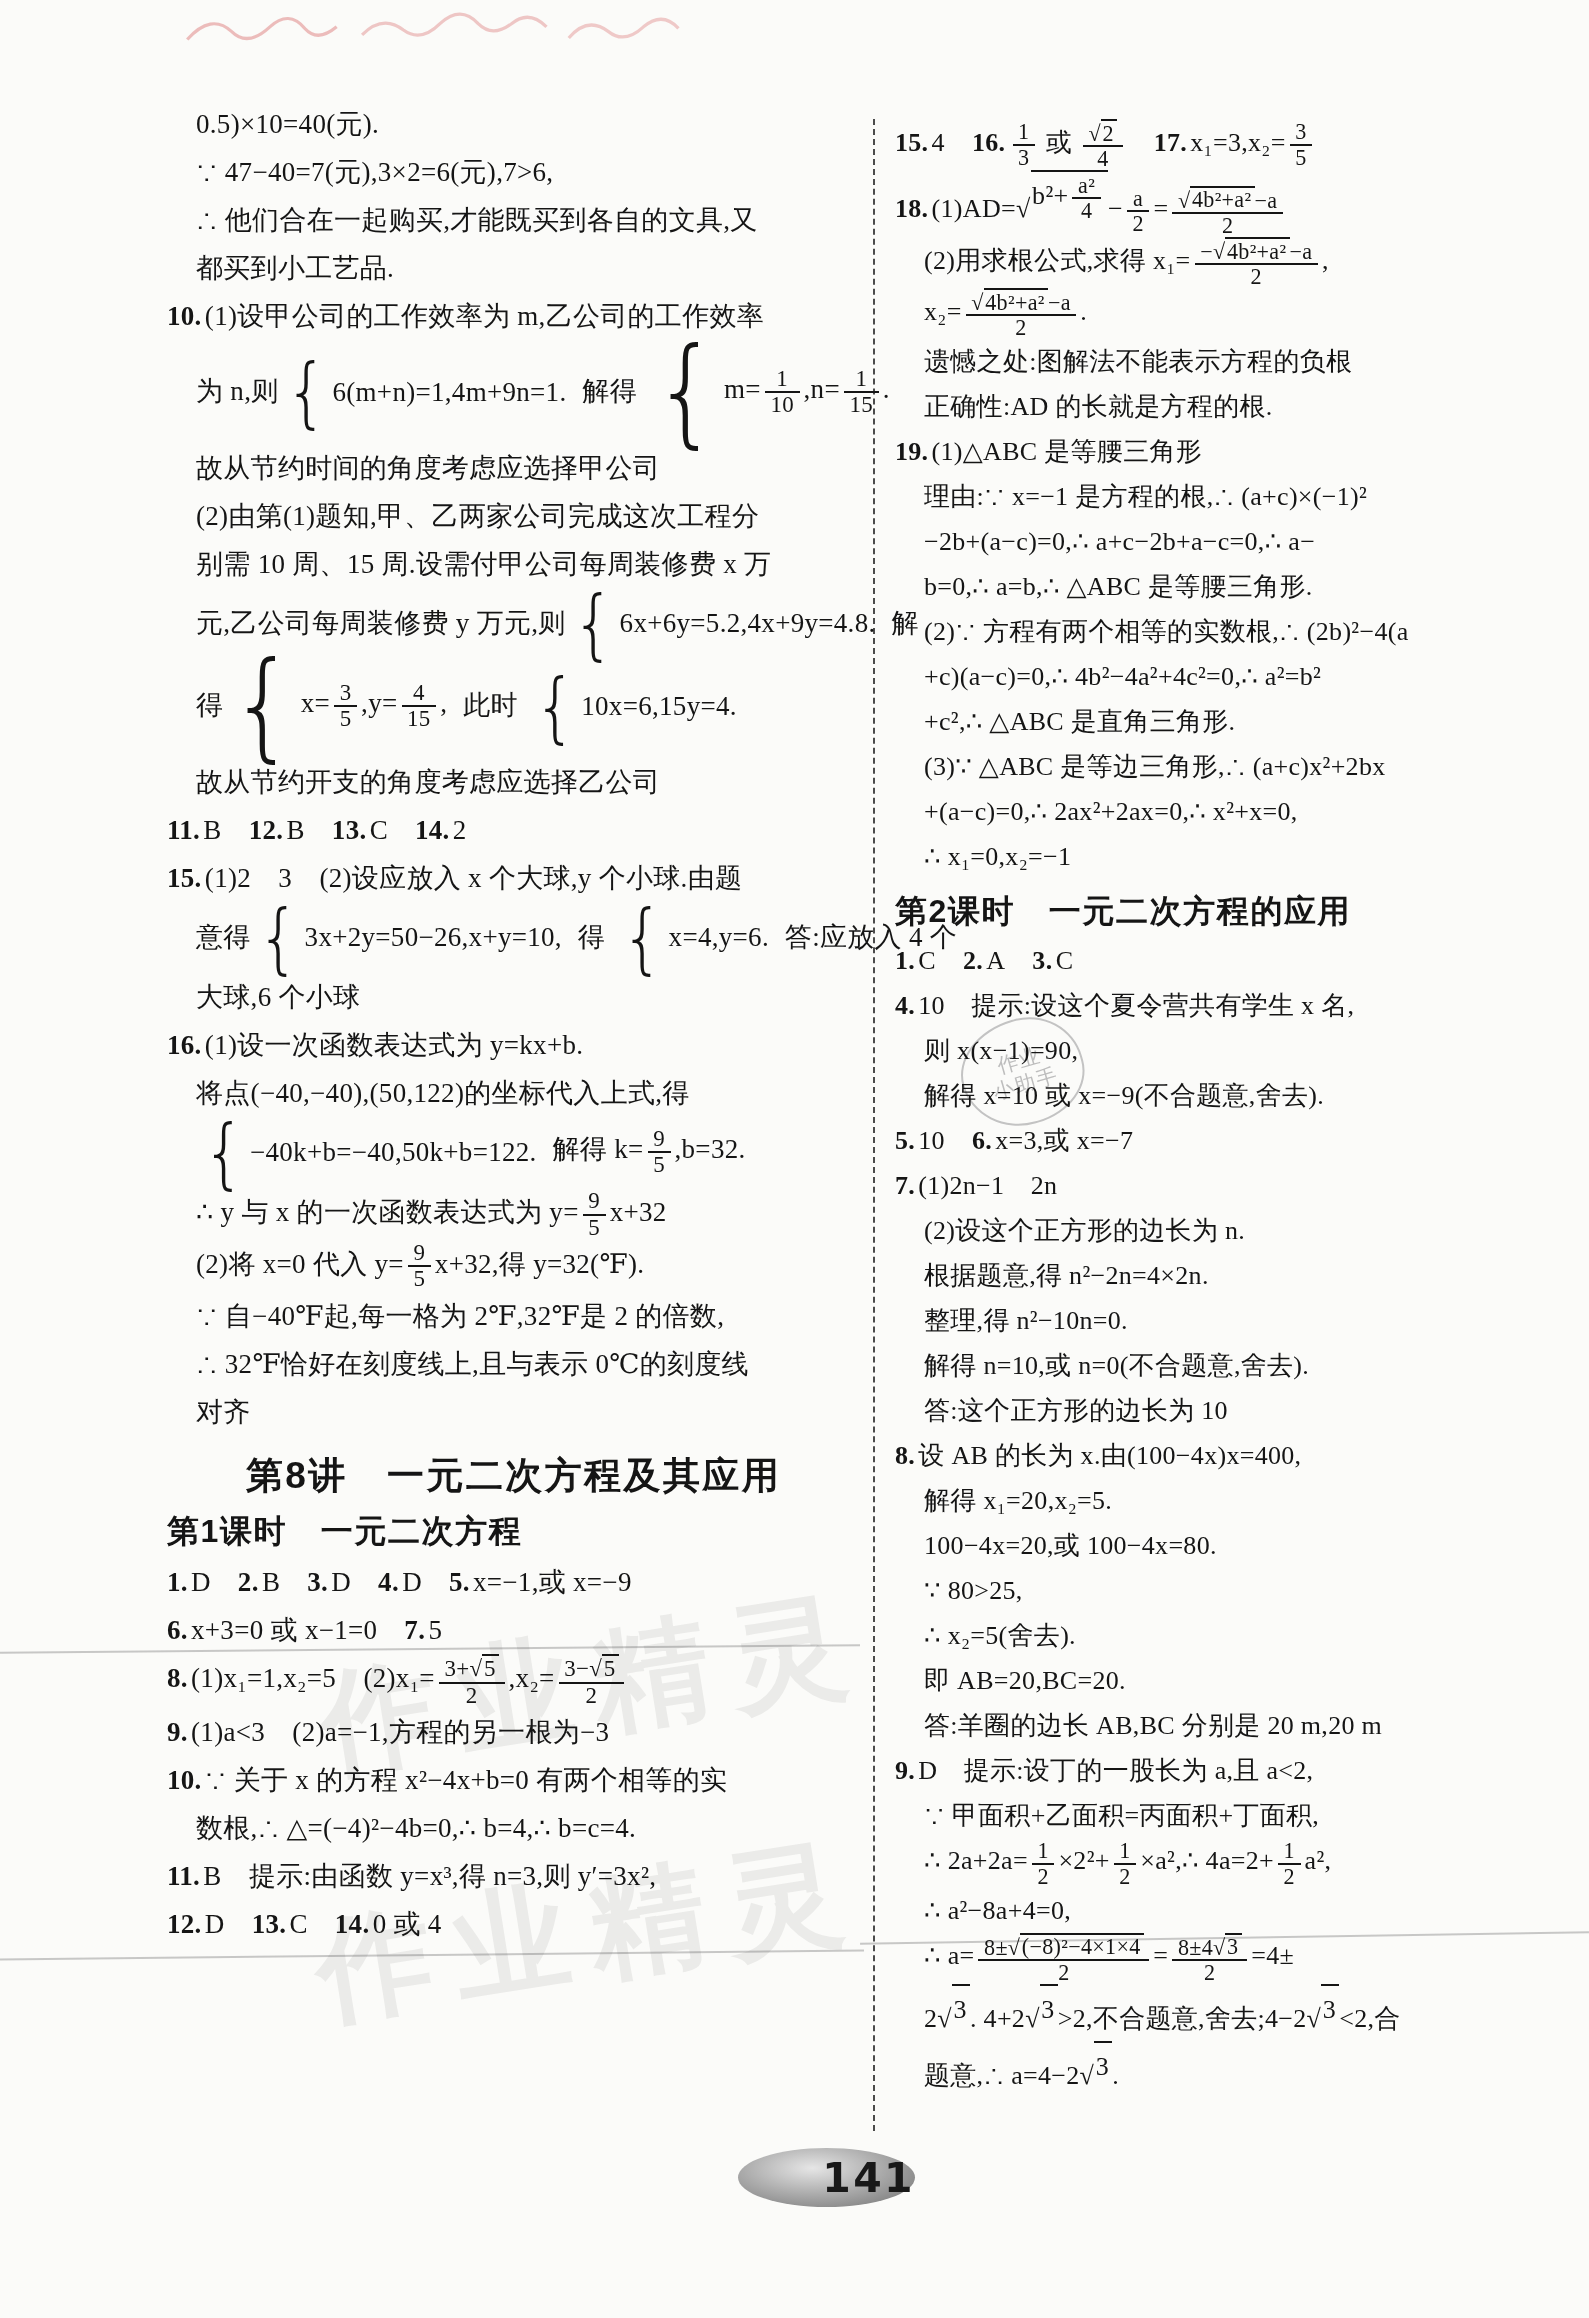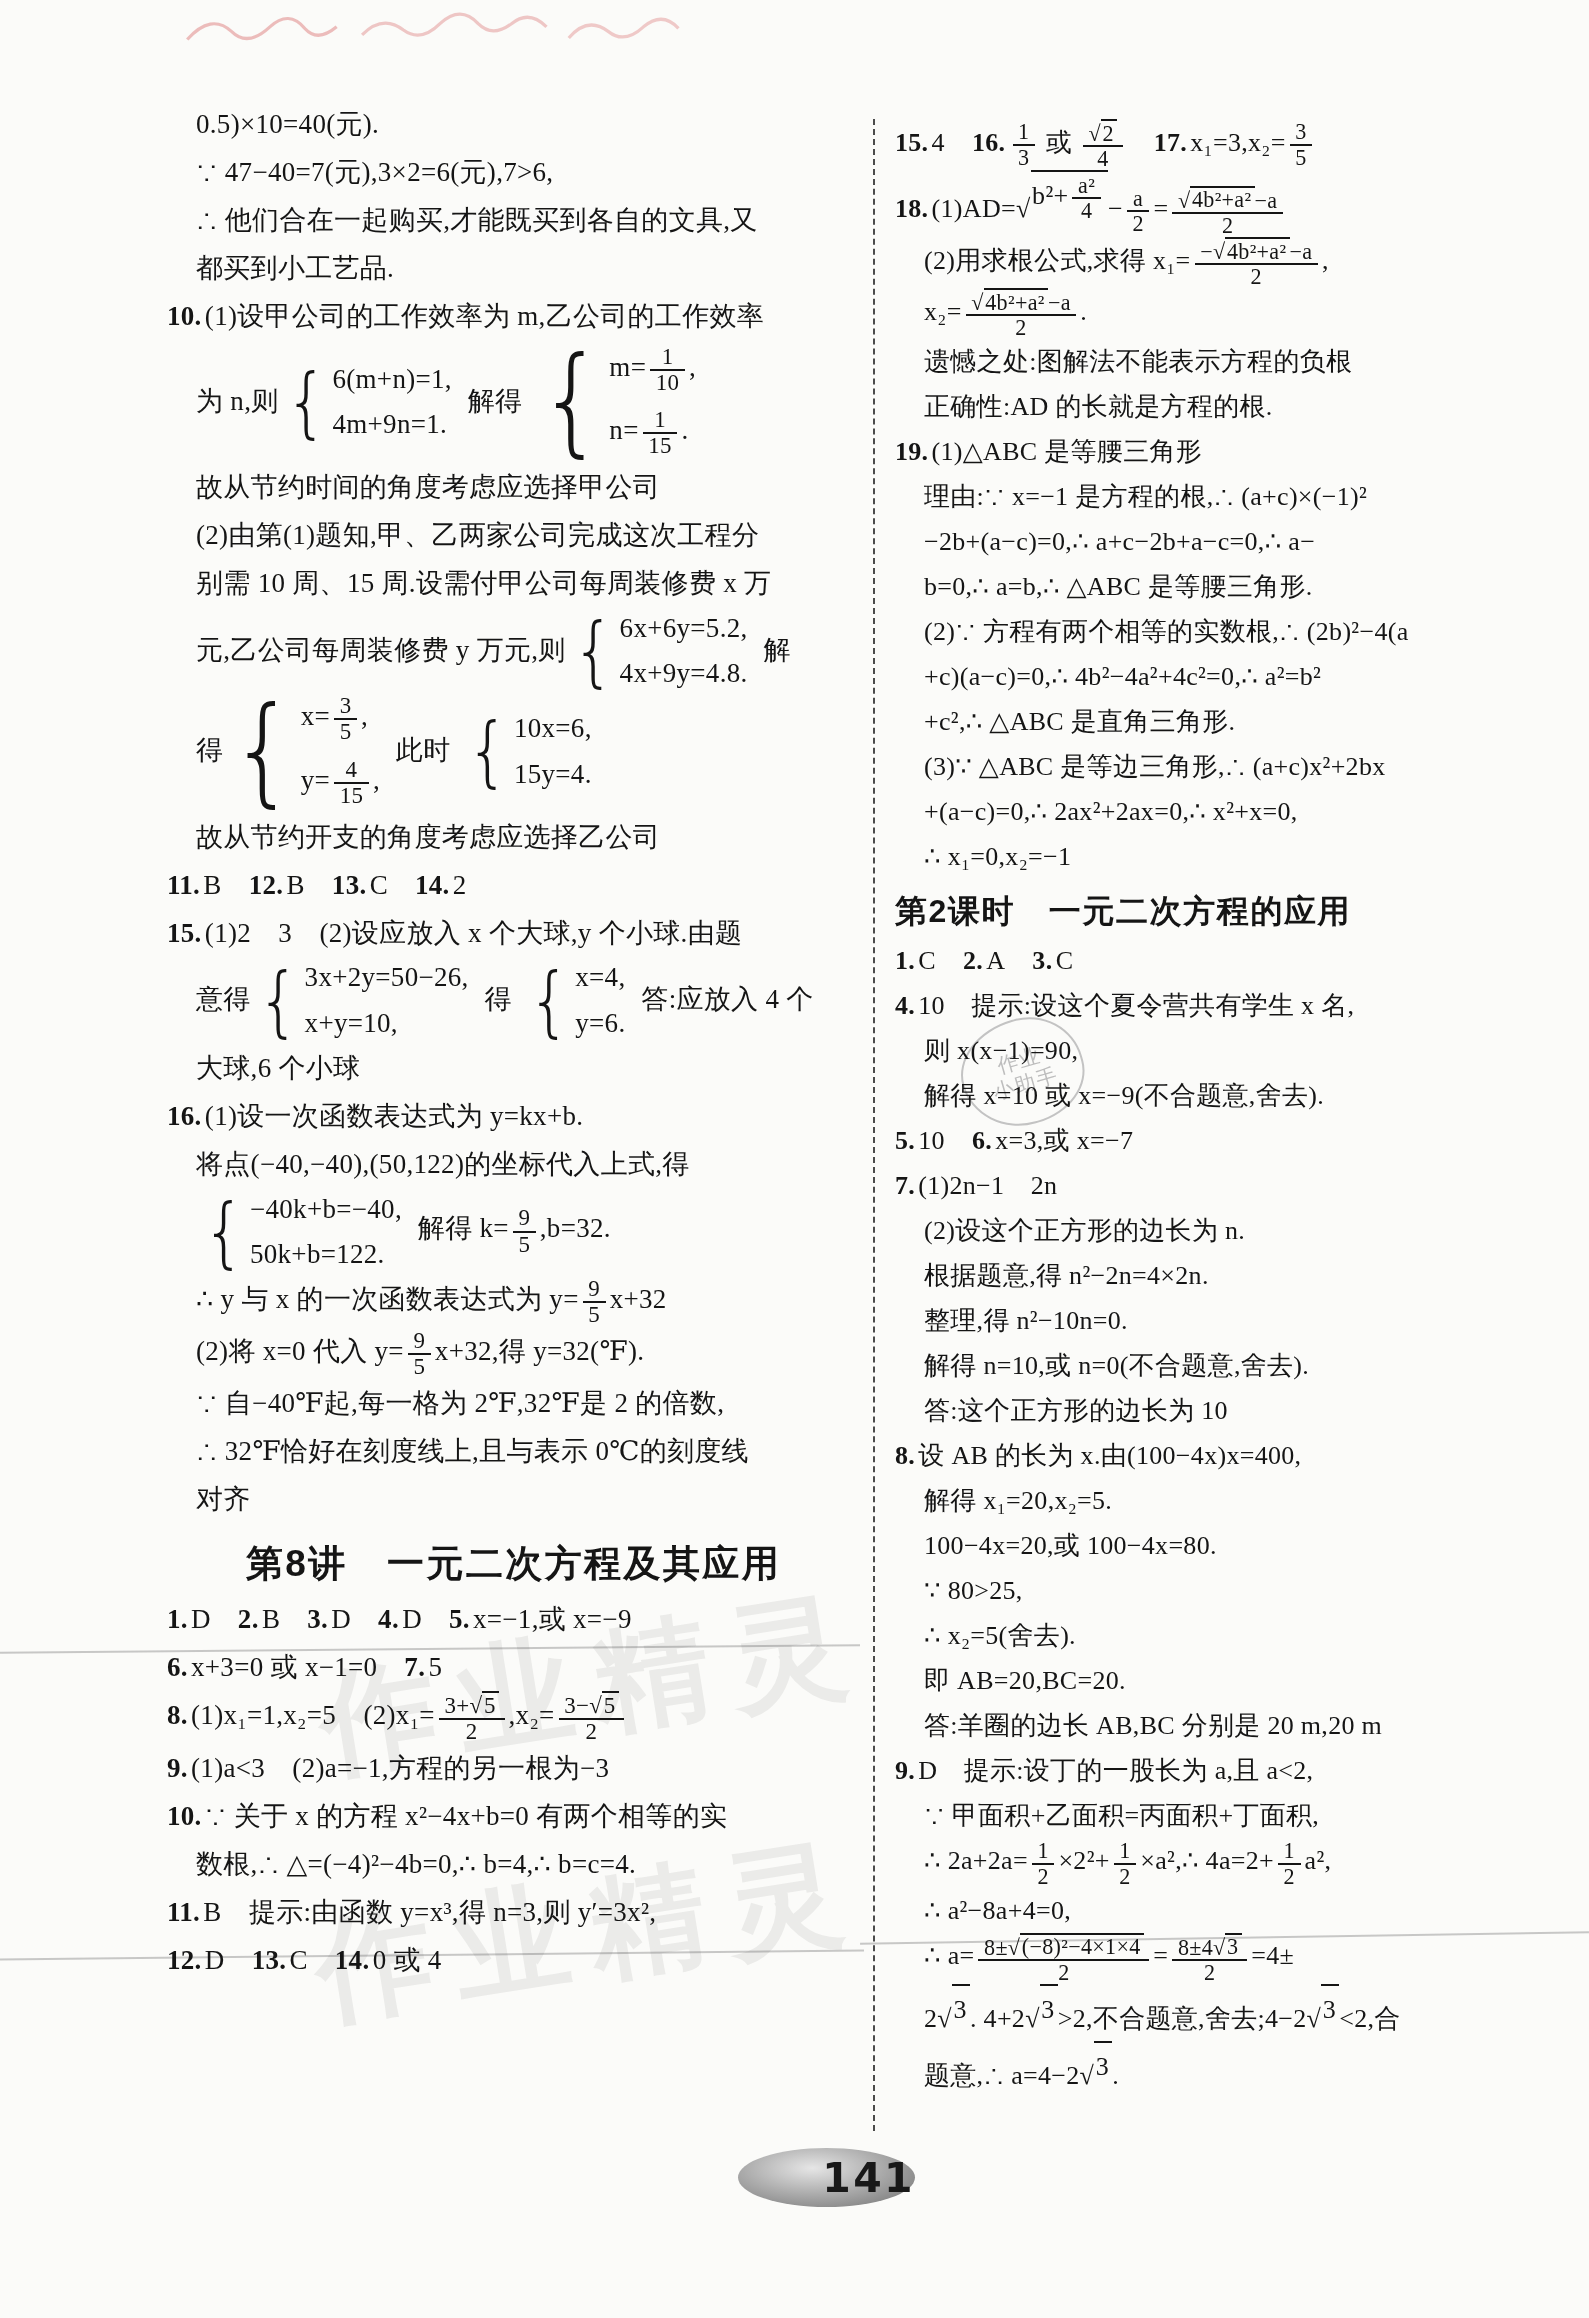--- a/index.html
+++ b/index.html
@@ -9,21 +9,21 @@
   #colL{left:167px;top:100px;width:693px;}
   #colR{left:895px;top:119px;width:690px;}
   .ln{font-size:27px;line-height:48px;white-space:nowrap;letter-spacing:0.3px;}
   #colR .ln{font-size:26px;line-height:45px;}
   .cont{padding-left:29px;}
   .no{font-weight:700;margin-right:3.2px;}
   .ans{margin-right:27px;}
   .tx{display:inline;}
   .eq{display:flex;align-items:center;line-height:1.25;margin:4.8px 0;}
   .cas{display:inline-flex;align-items:center;margin:0 6.4px;}
-  .cas .lines{display:inline-flex;flex-direction:column;align-items:flex-start;row-gap:13px;}
+  .cas .lines{display:inline-flex;align-items:flex-start;row-gap:6px;}
   .cas .lines .tx{line-height:1.2;}
   .br{font-family:"DejaVu Sans",sans-serif;font-weight:100;font-size:68px;line-height:.9;
       transform:scaleY(1.12);margin-right:4px;}
   .cas.tall .br{font-size:105px;}
   .seg{margin:0 9.5px;}
   .fr{display:inline-flex;flex-direction:column;vertical-align:middle;text-align:center;
       font-size:.85em;line-height:1.05;margin:0 4px;}
   .fn{border-bottom:2.4px solid currentColor;padding:0 5.6px;}
   .fd{padding:0 5.6px;}
   .sq{display:inline-flex;align-items:flex-end;white-space:nowrap;}
@@ -191,20 +191,21 @@
             <span class="fd">5</span>
           </span>x+32</span></div>
     <div class="ln cont"><span class="tx">(2)将 x=0 代入 y=<span class="fr">
             <span class="fn">9</span>
             <span class="fd">5</span>
           </span>x+32,得 y=32(℉).</span></div>
     <div class="ln cont"><span class="tx">∵ 自−40℉起,每一格为 2℉,32℉是 2 的倍数,</span></div>
     <div class="ln cont"><span class="tx">∴ 32℉恰好在刻度线上,且与表示 0℃的刻度线</span></div>
     <div class="ln cont"><span class="tx">对齐</span></div>
     <div class="h1">第8讲　一元二次方程及其应用</div>
+    <div class="h2">第1课时　一元二次方程</div>
     <div class="ln"><b class="no">1.</b><span class="tx ans">D</span><b class="no">2.</b><span class="tx ans">B</span><b class="no">3.</b><span class="tx ans">D</span><b class="no">4.</b><span class="tx ans">D</span><b class="no">5.</b><span class="tx ans">x=−1,或 x=−9</span></div>
     <div class="ln"><b class="no">6.</b><span class="tx ans">x+3=0 或 x−1=0</span><b class="no">7.</b><span class="tx ans">5</span></div>
     <div class="ln"><b class="no">8.</b><span class="tx">(1)x₁=1,x₂=5　(2)x₁=<span class="fr">
             <span class="fn">3+<span class="sq">
                 <span class="rd">√</span>
                 <span class="sqi">5</span>
               </span></span>
             <span class="fd">2</span>
           </span>,x₂=<span class="fr">
             <span class="fn">3−<span class="sq">

